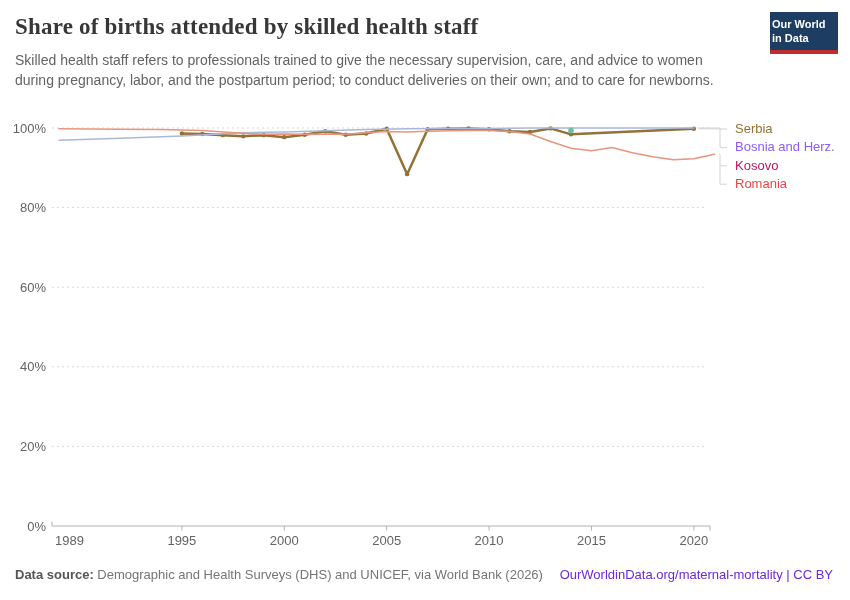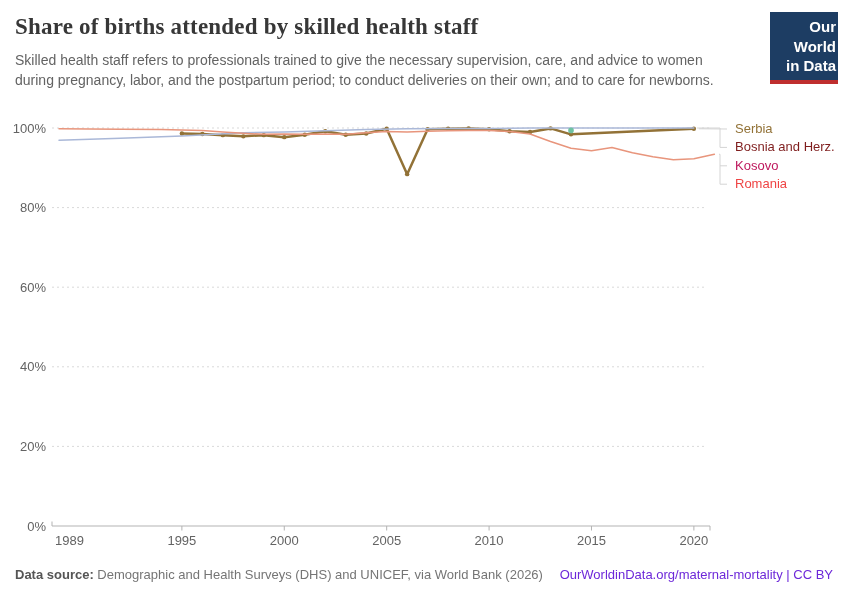--- a/index.html
+++ b/index.html
@@ -12,22 +12,22 @@
     position:absolute; left:15px; top:14px; width:730px;
     font-family:"Liberation Serif", serif; font-weight:700;
     font-size:23px; color:#373737; letter-spacing:0.2px;
   }
   #subtitle {
     position:absolute; left:15px; top:51px; width:726px;
     font-size:14px; line-height:1.42; color:#636363;
   }
   #logo {
     position:absolute; left:770px; top:12px; width:68px;
-    background:#1d3d63; color:#ffffff; text-align:right;
-    font-size:15px; font-weight:700; line-height:1.3;
+    background:#1d3d63; color:#ffffff; text-align:left;
+    font-size:11px; font-weight:700; line-height:1.3;
     padding:5px 2px 4px 2px; border-bottom:4px solid #bf2e2e;
     cursor:pointer;
   }
   #chart-svg { position:absolute; left:0; top:0; }
   .legend-item {
     position:absolute; left:735px; font-size:13px; line-height:16px;
     white-space:nowrap; cursor:pointer;
   }
   #footer-left {
     position:absolute; left:15px; top:567px; font-size:13px; color:#757575;
@@ -106,21 +106,21 @@
       <circle cx="571" cy="130.38799999999998" r="2.8" fill="#6ec2a1"></circle>
       <polyline points="59,128.796 120.44,129.19400000000002 161.4,129.59199999999998 202.36,130.38799999999998 222.84,131.98000000000002 243.32,133.17399999999998 263.8,134.36799999999994 284.28,133.97000000000003 304.76,134.36799999999994 325.24,133.97000000000003 345.72,134.36799999999994 366.2,132.776 386.68,131.582 407.16,131.98000000000002 427.64,131.18400000000003 448.12,130.786 468.6,130.38799999999998 489.08,130.38799999999998 509.56,131.582 530.04,133.97000000000003 550.52,141.53200000000004 571,148.298 591.48,150.68600000000004 611.96,147.502 632.44,152.67600000000004 652.92,156.656 673.4,159.83999999999997 693.88,158.64600000000002 714.36,154.26799999999997" fill="none" stroke="#e8957c" stroke-width="1.5" stroke-linejoin="round" stroke-linecap="round"></polyline>
       <path d="M 698.88 128.796 L 727 129" fill="none" stroke="#d4d4d4" stroke-width="1"></path>
       <path d="M 698.88 128 L 720 128 L 720 147.4 L 727 147.4" fill="none" stroke="#d4d4d4" stroke-width="1"></path>
       <path d="M 720 165.8 L 727 165.8" fill="none" stroke="#d4d4d4" stroke-width="1"></path>
       <path d="M 719 154.26799999999997 L 720 154.26799999999997 L 720 184.2 L 727 184.2" fill="none" stroke="#d4d4d4" stroke-width="1"></path>
     </svg>
 
   <div id="legend">
       <div class="legend-item" style="top: 121px; color: rgb(146, 114, 55);">Serbia</div>
-      <div class="legend-item" style="top: 139.4px; color: #7f1d1d;">Bosnia and Herz.</div>
+      <div class="legend-item" style="top: 139.4px; color: #8b5cf6;">Bosnia and Herz.</div>
       <div class="legend-item" style="top: 157.8px; color: #be185d;">Kosovo</div>
       <div class="legend-item" style="top: 176.2px; color: #ef4444;">Romania</div>
     </div>
 
   <div id="footer-left"><b>Data source:</b><span> Demographic and Health Surveys (DHS) and UNICEF, via World Bank (2026)</span></div>
 
   <div id="footer-right">OurWorldinData.org/maternal-mortality | CC BY</div>
 
 </div>
 

